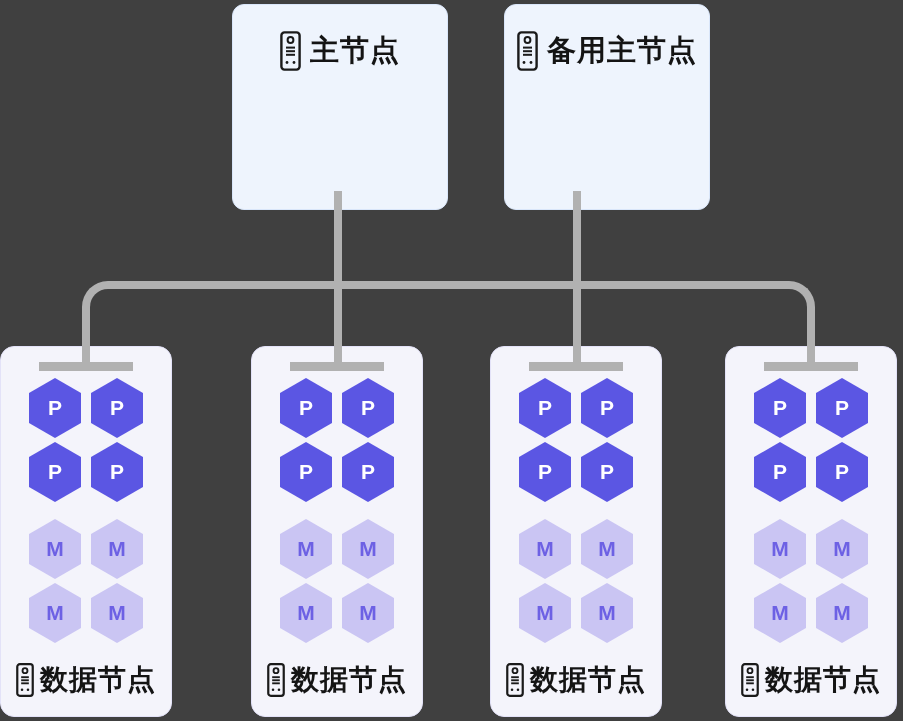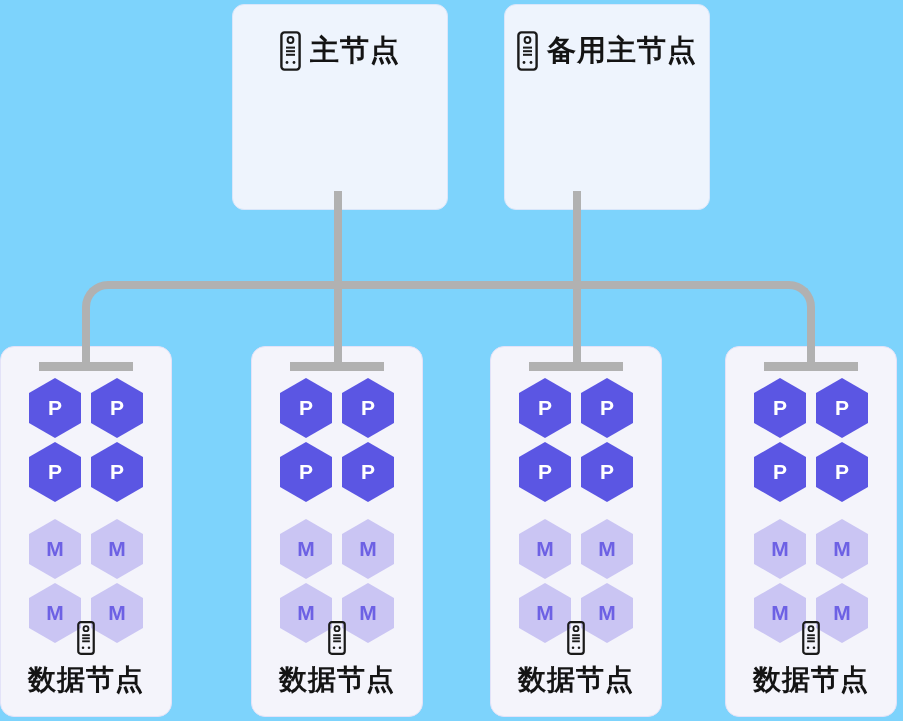--- a/index.html
+++ b/index.html
@@ -12,21 +12,21 @@
     --connector:#b1b1b1;
     --top-card-bg:#eef4fd;
     --top-card-border:#d9e6fa;
     --data-card-bg:#f4f4fb;
     --data-card-border:#e3e2f8;
     --label-text:#141414;
   }
   *{margin:0;padding:0;box-sizing:border-box;}
   html,body{background:#fff;}
   body{font-family:"Liberation Sans","DejaVu Sans",sans-serif;}
-  .canvas{position:relative;width:903px;height:721px;background:#7dd3fc;overflow:hidden;}
+  .canvas{position:relative;width:903px;height:721px;background:#404040;overflow:hidden;}
 
   
   .bus{
     position:absolute;left:82px;top:281px;width:733px;height:88px;
     border-top:8px solid var(--connector);
     border-left:8px solid var(--connector);
     border-right:8px solid var(--connector);
     border-radius:26px 26px 0 0;
     z-index:3;
   }
@@ -71,21 +71,21 @@
     width:94px;height:9px;background:var(--connector);z-index:4;
   }
   .hex-grid{position:absolute;top:31px;left:50%;transform:translateX(-50%);width:114px;}
   .hex-group{display:grid;grid-template-columns:52px 52px;column-gap:10px;row-gap:4px;}
   .hex-group.mirrors{margin-top:17px;}
   .hex-cell{width:52px;height:60px;font-size:21px;font-weight:bold;}
   .hex-p{background:var(--primary-hex);color:#fff;}
   .hex-m{background:var(--mirror-hex-bg);color:var(--mirror-hex-text);}
   .node-label{
     position:absolute;bottom:17px;left:0;right:0;
-    display:flex;justify-content:center;align-items:center;gap:6px;flex-direction:column;
+    display:flex;justify-content:center;align-items:center;gap:6px;
   }
   .node-label .card-title{font-size:28px;}
 
   .server-icon{flex:0 0 auto;}
 </style>
 </head>
 <body>
 
 <div class="canvas">
 

